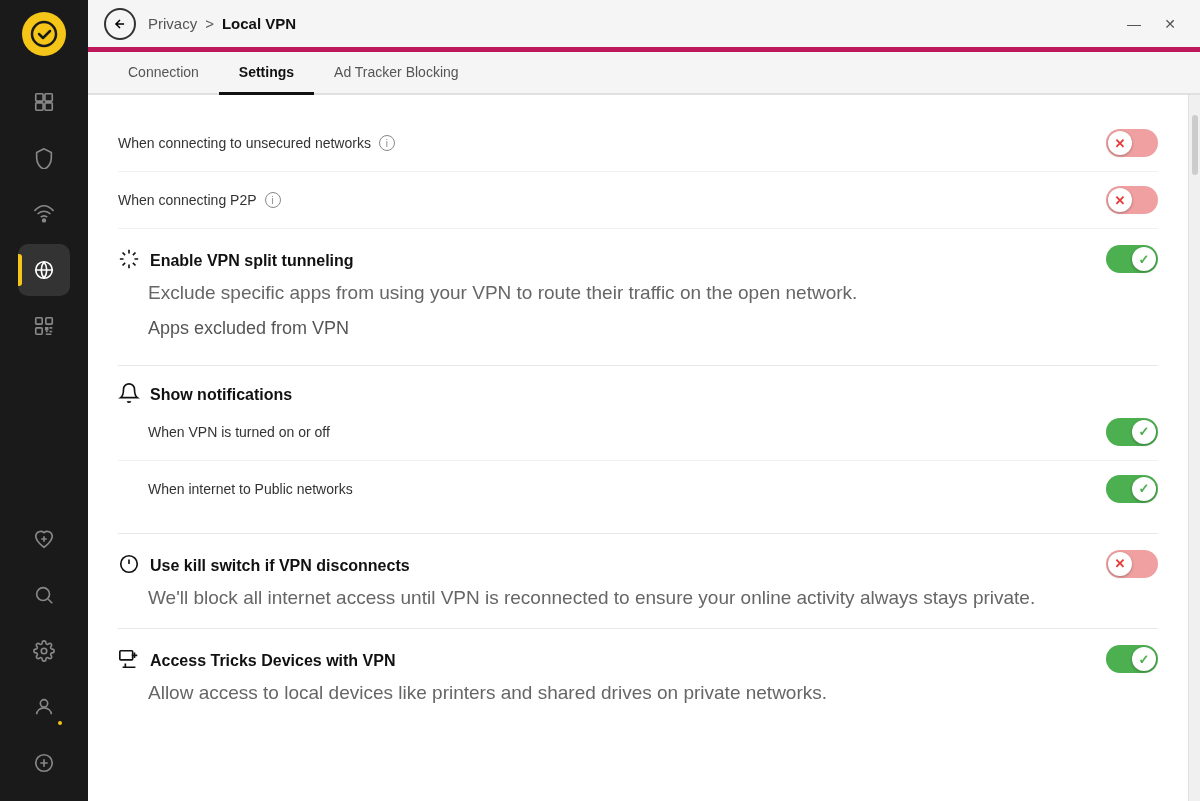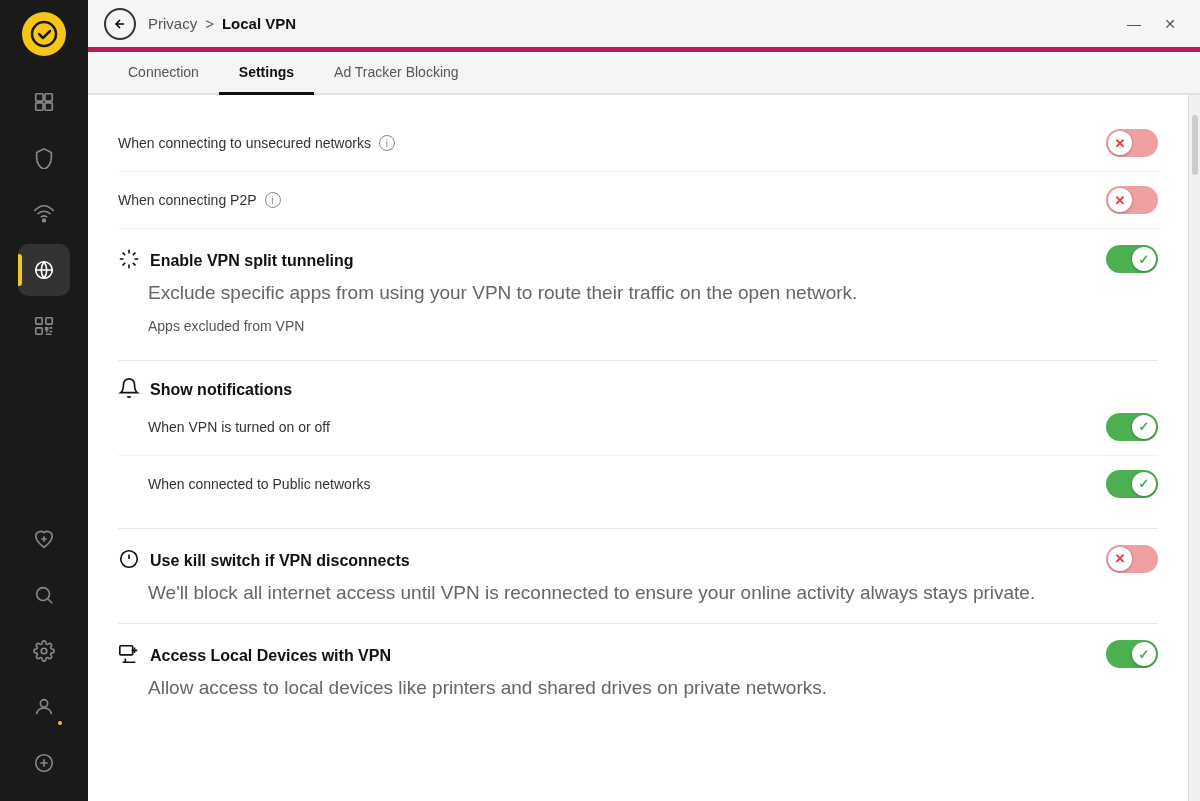--- a/index.html
+++ b/index.html
@@ -221,21 +221,21 @@
       font-weight: 600;
       cursor: pointer;
     }
 
     .apps-row {
       display: flex;
       align-items: center;
       justify-content: space-between;
       padding: 10px 0;
     }
-    .apps-row-label { font-size: 14px; color: #555; margin-left: 30px; }
+    .apps-row-label { font-size: 18px; color: #555; margin-left: 30px; }
 
     
     .main-content::-webkit-scrollbar { width: 6px; }
     .main-content::-webkit-scrollbar-track { background: #f0f0f0; }
     .main-content::-webkit-scrollbar-thumb { background: #ccc; border-radius: 3px; }
 
     
     .scrollbar-area {
       width: 12px;
       background: #f0f0f0;
@@ -437,21 +437,21 @@
             <div class="toggle-track on">
               <div class="toggle-thumb on">
                   <span class="check">✓</span>
                 </div>
             </div>
           </div>
         </div>
 
         <div class="setting-row" style="border-bottom:none;">
           <div class="setting-row-label" style="margin-left:30px;">
-            <span>When connected to Public networks</span>
+            <span>When internet to Public networks</span>
           </div>
           <div class="toggle">
             <div class="toggle-track on">
               <div class="toggle-thumb on">
                   <span class="check">✓</span>
                 </div>
             </div>
           </div>
         </div>
       </div>
@@ -476,21 +476,21 @@
         <p class="section-desc">We'll block all internet access until VPN is reconnected to ensure your online activity always stays private.</p>
       </div>
 
       <div class="section" style="border-bottom:none;">
         <div class="section-header">
           <div class="section-title">
             <svg width="22" height="22" viewBox="0 0 24 24" fill="none" stroke="currentColor" stroke-width="1.8">
                 <rect x="2" y="3" width="14" height="10" rx="1"></rect>
                 <path d="M8 17v4M5 21h14M15 8h6M18 5v6"></path>
               </svg>
-            <span>Access Local Devices with VPN</span>
+            <span>Access Tricks Devices with VPN</span>
           </div>
           <div class="toggle">
             <div class="toggle-track on">
               <div class="toggle-thumb on">
                   <span class="check">✓</span>
                 </div>
             </div>
           </div>
         </div>
         <p class="section-desc">Allow access to local devices like printers and shared drives on private networks.</p>

